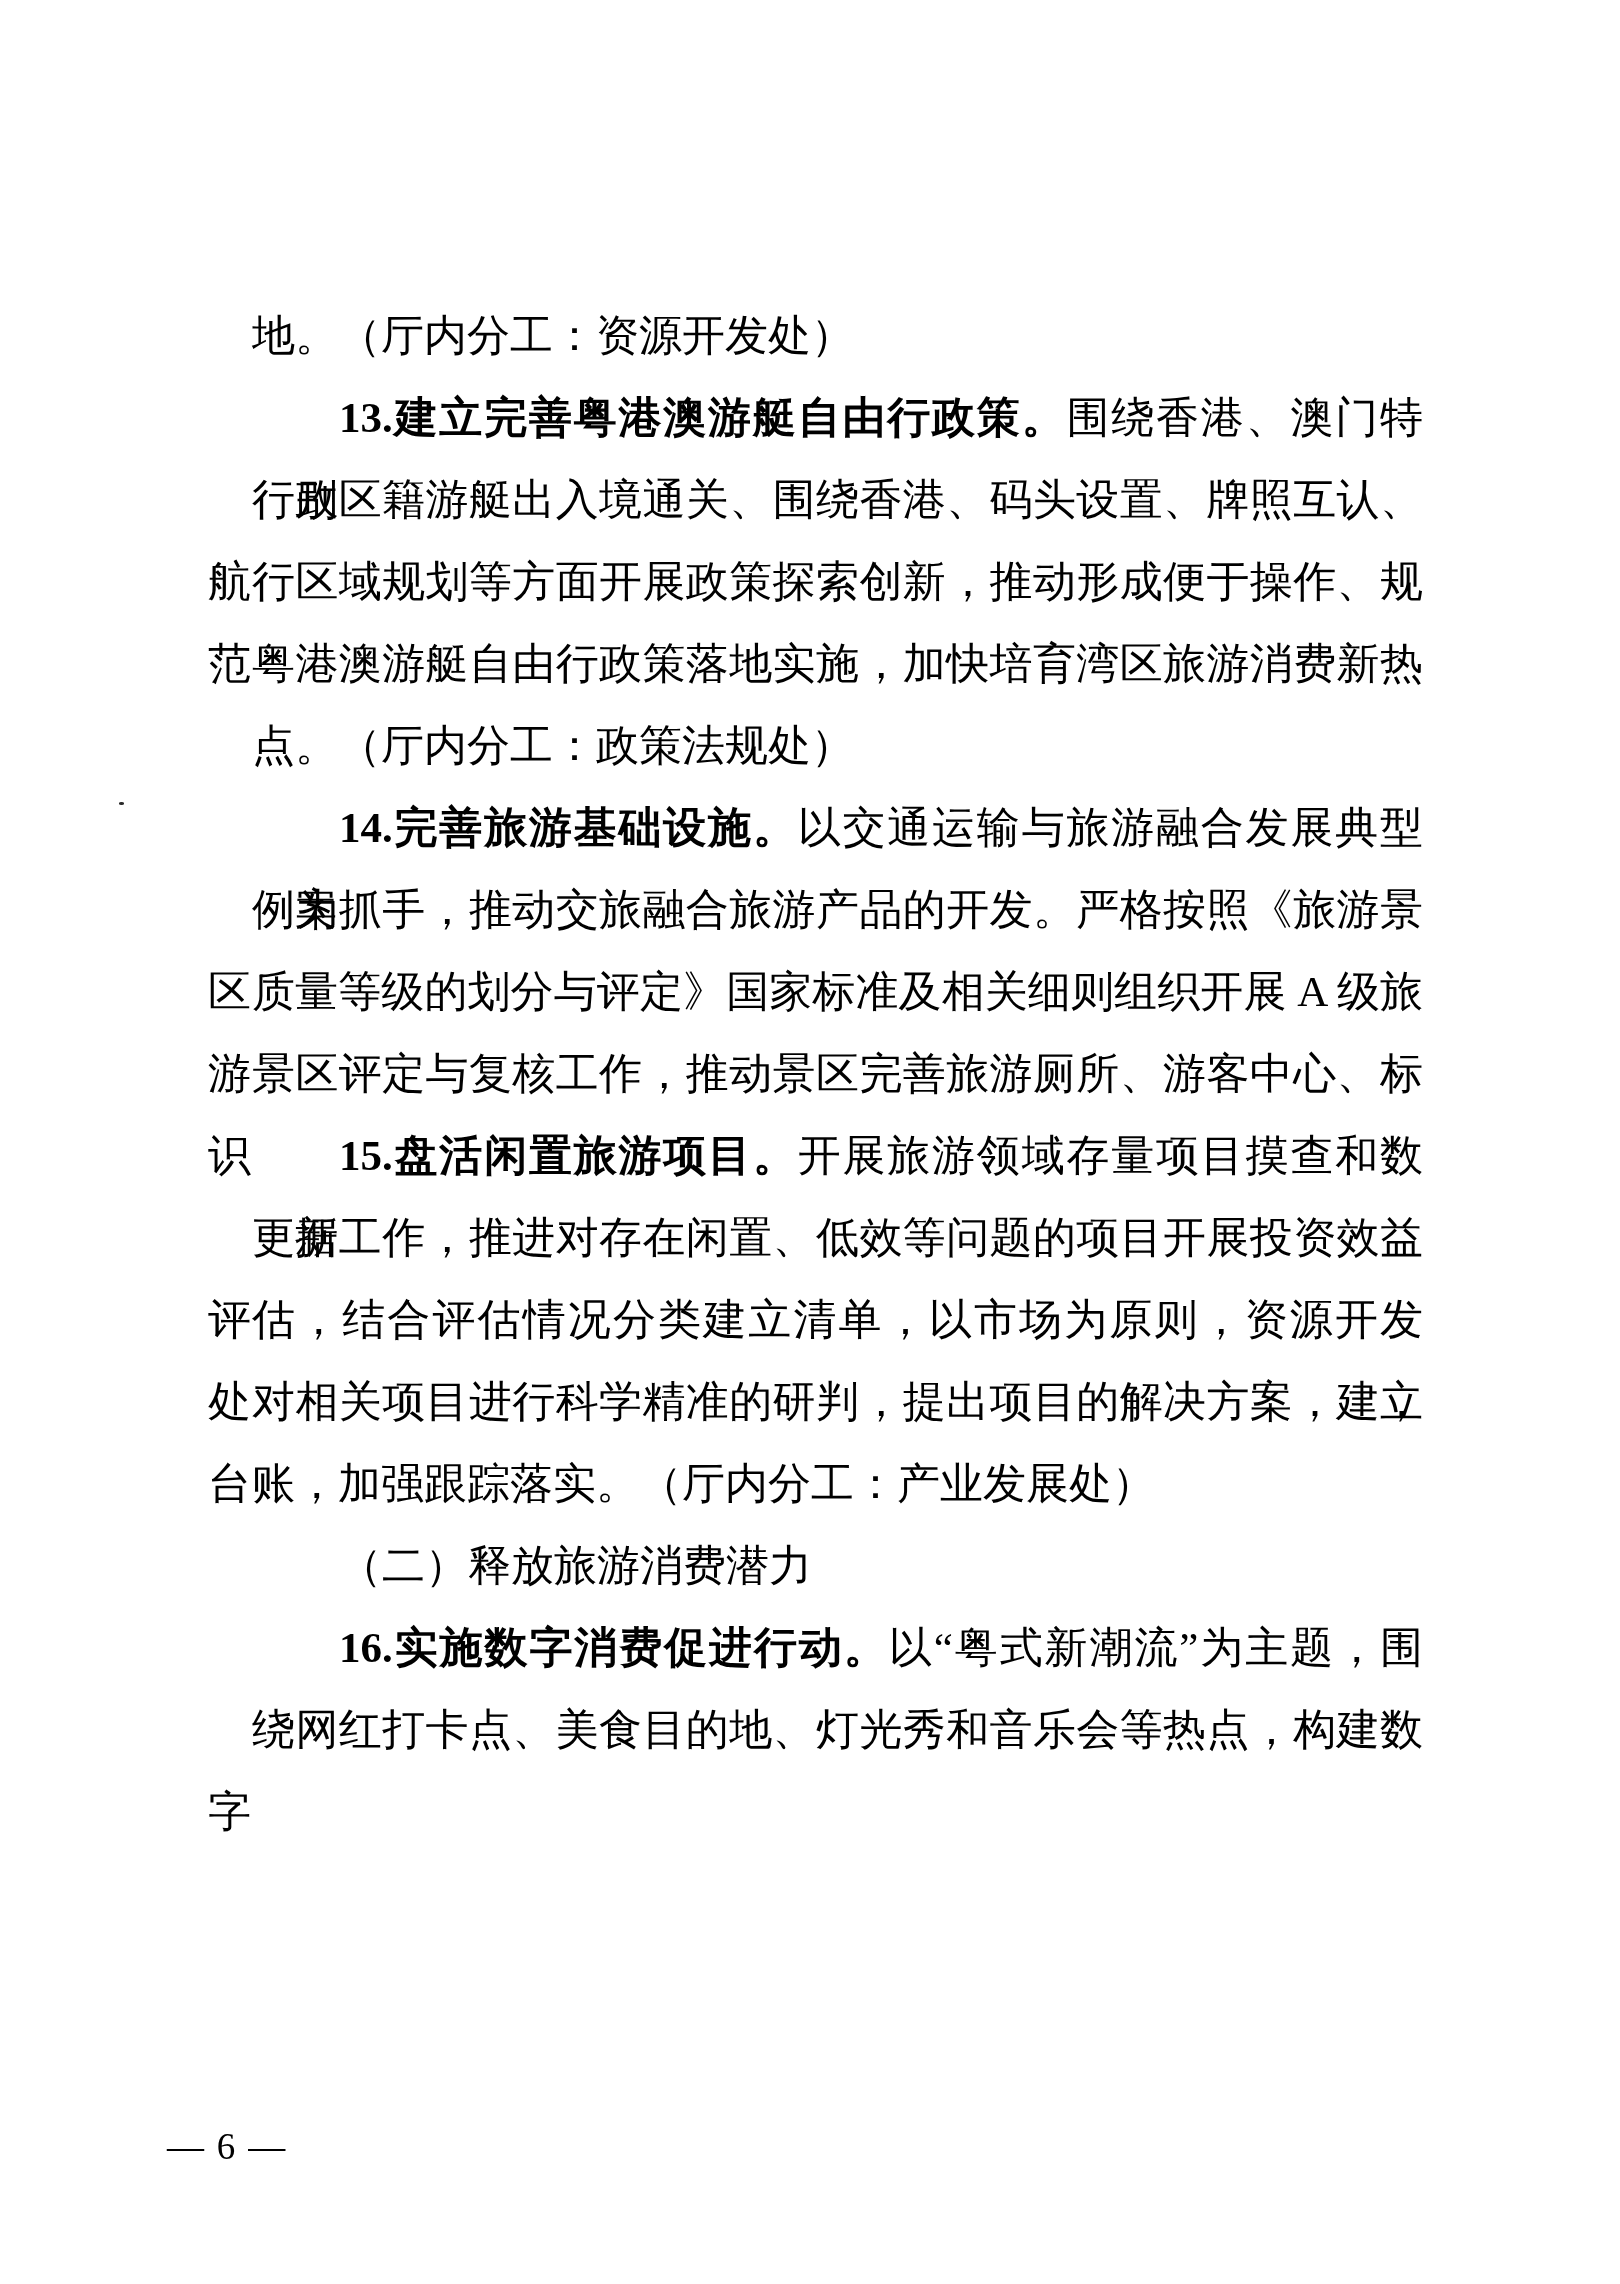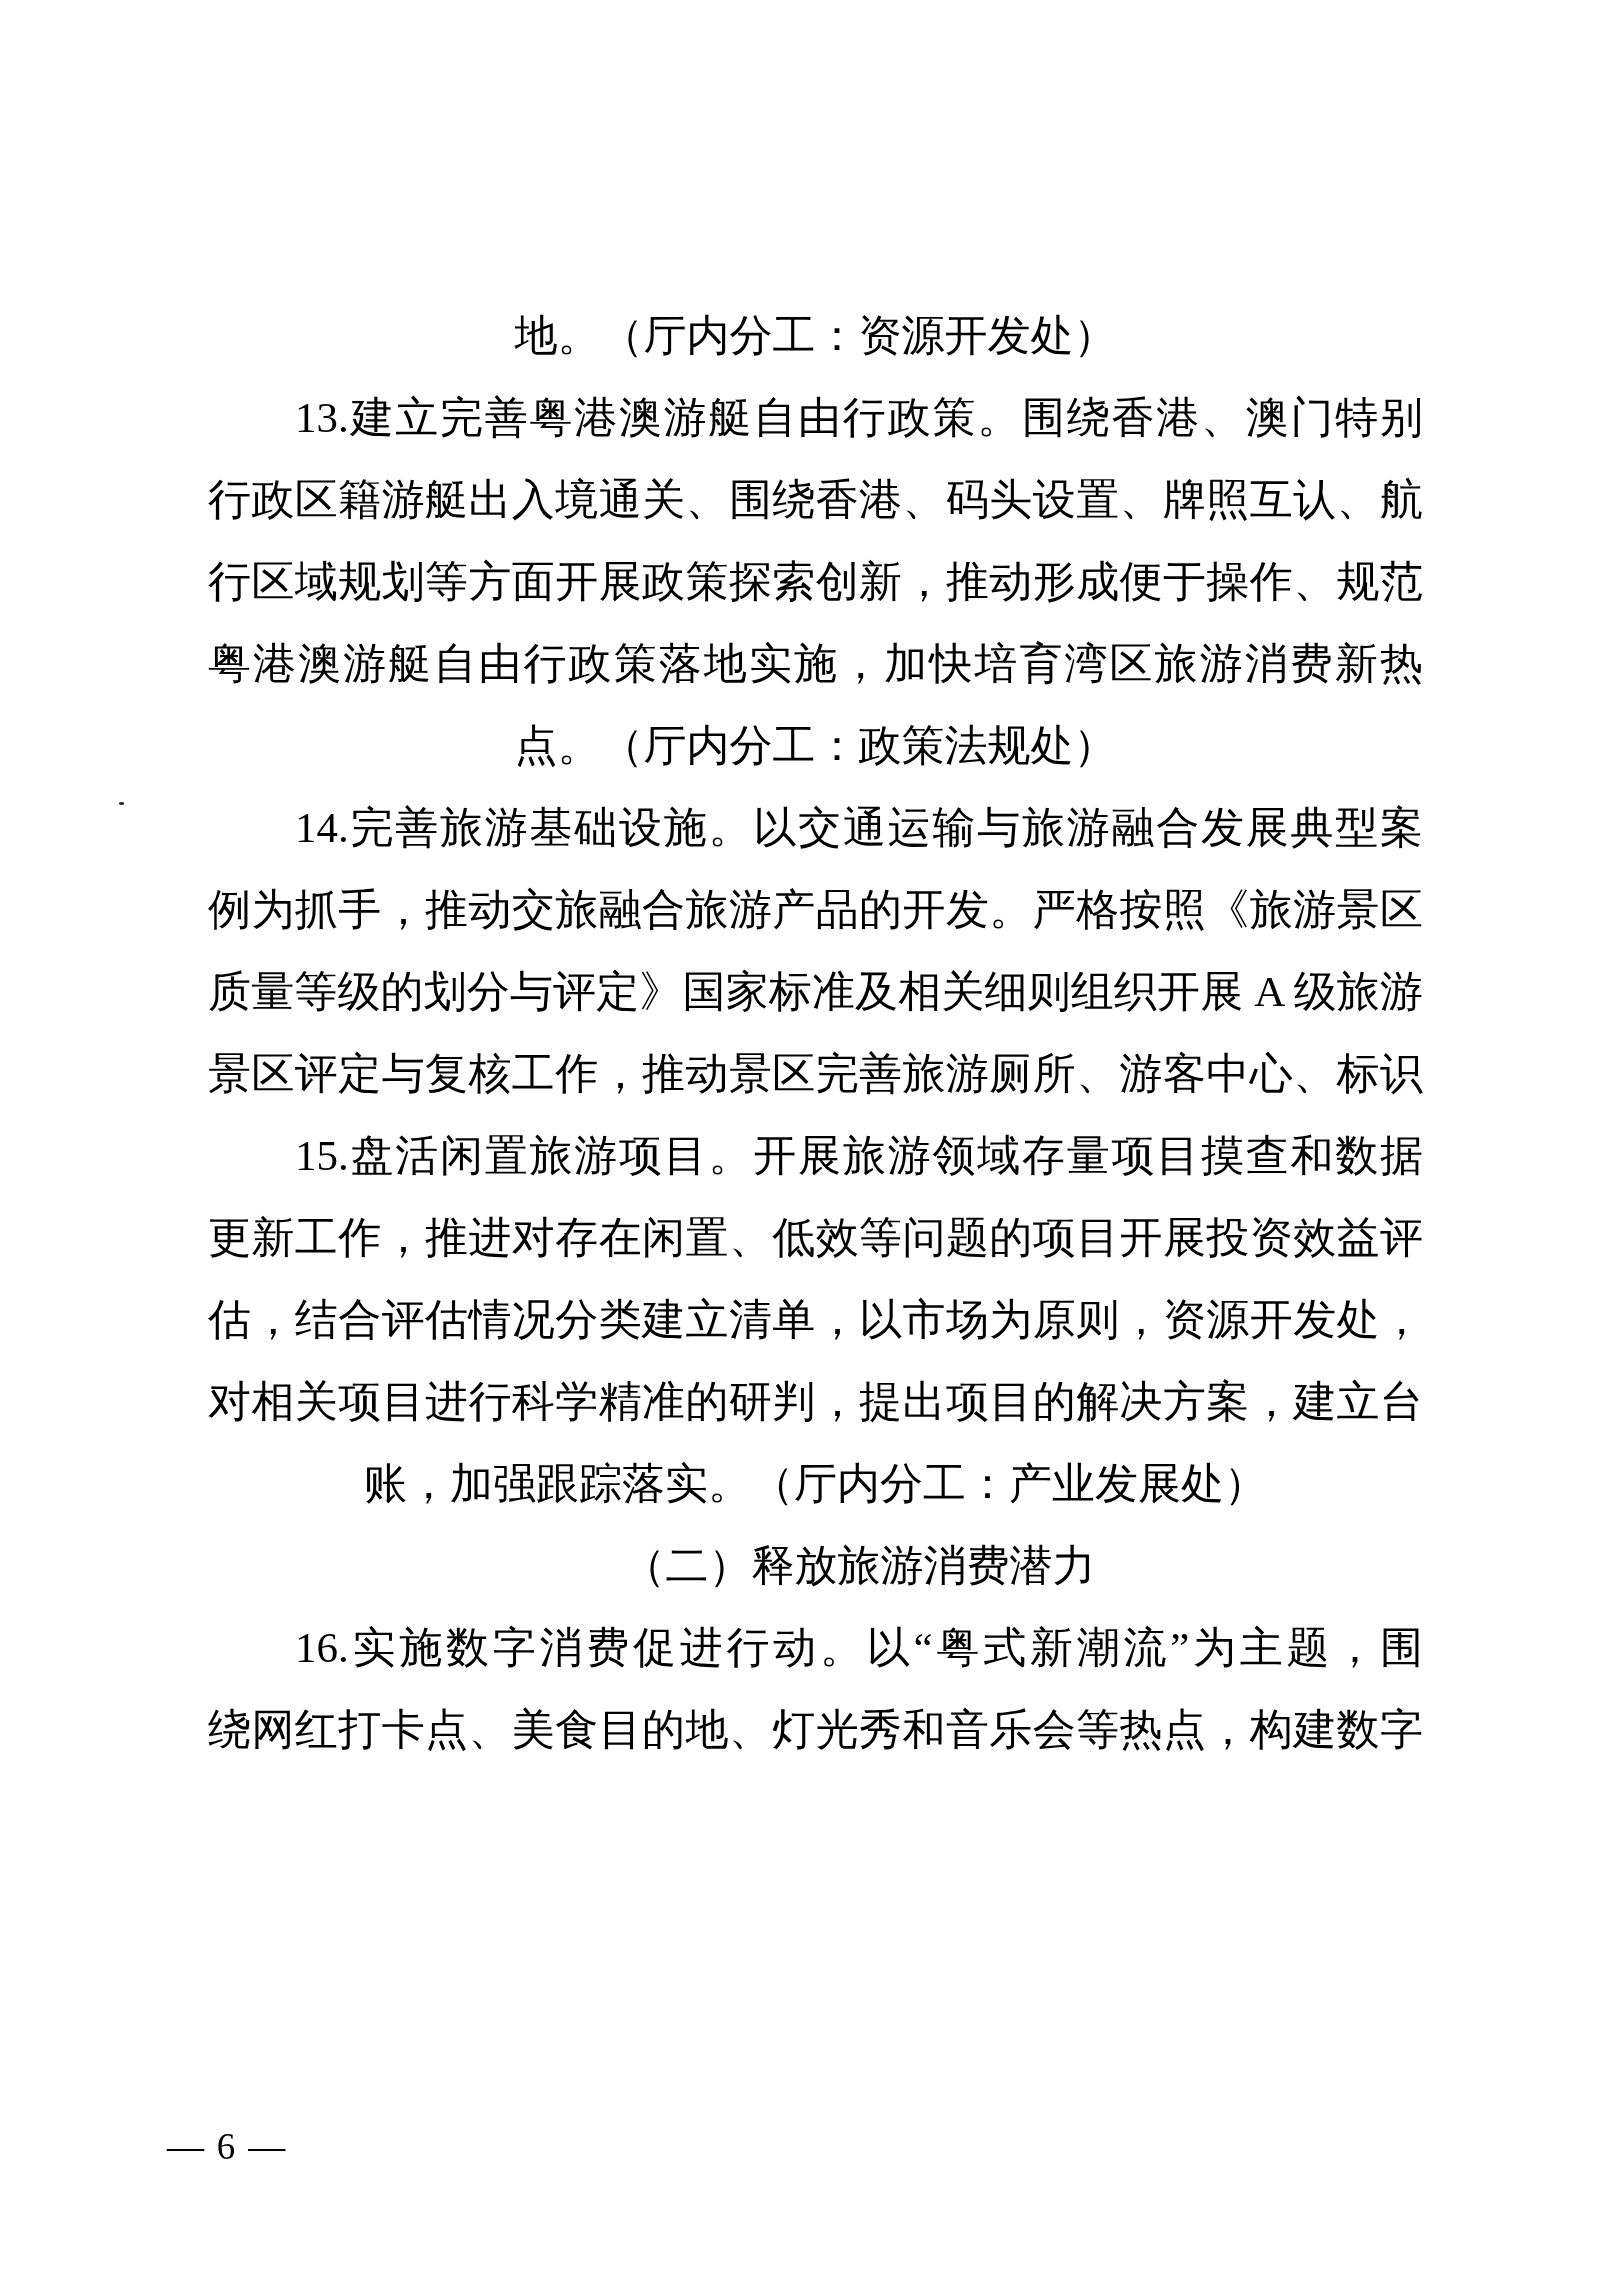--- a/index.html
+++ b/index.html
@@ -20,36 +20,37 @@
     position: absolute;
     left: 208px;
     top: 295px;
     width: 1215px;
   }
   .line {
     height: 82px;
     line-height: 82px;
     font-size: 43px;
     white-space: nowrap;
-    text-align: center;
+    text-align: left;
   }
   .line.justify {
     white-space: normal;
     text-align: justify;
     text-align-last: justify;
   }
   .line.indent {
     padding-left: 87px;
   }
   .line.indent.justify {
     padding-left: 87px;
     box-sizing: border-box;
   }
   .head {
-    font-weight: normal;
+    font-weight: bold;
+    margin-left: 44px;
   }
   .page-number {
     position: absolute;
     left: 167px;
     top: 2122px;
     font-size: 37px;
     line-height: 50px;
     letter-spacing: 1.8px;
     font-family: "Liberation Serif", "DejaVu Serif", serif;
   }

